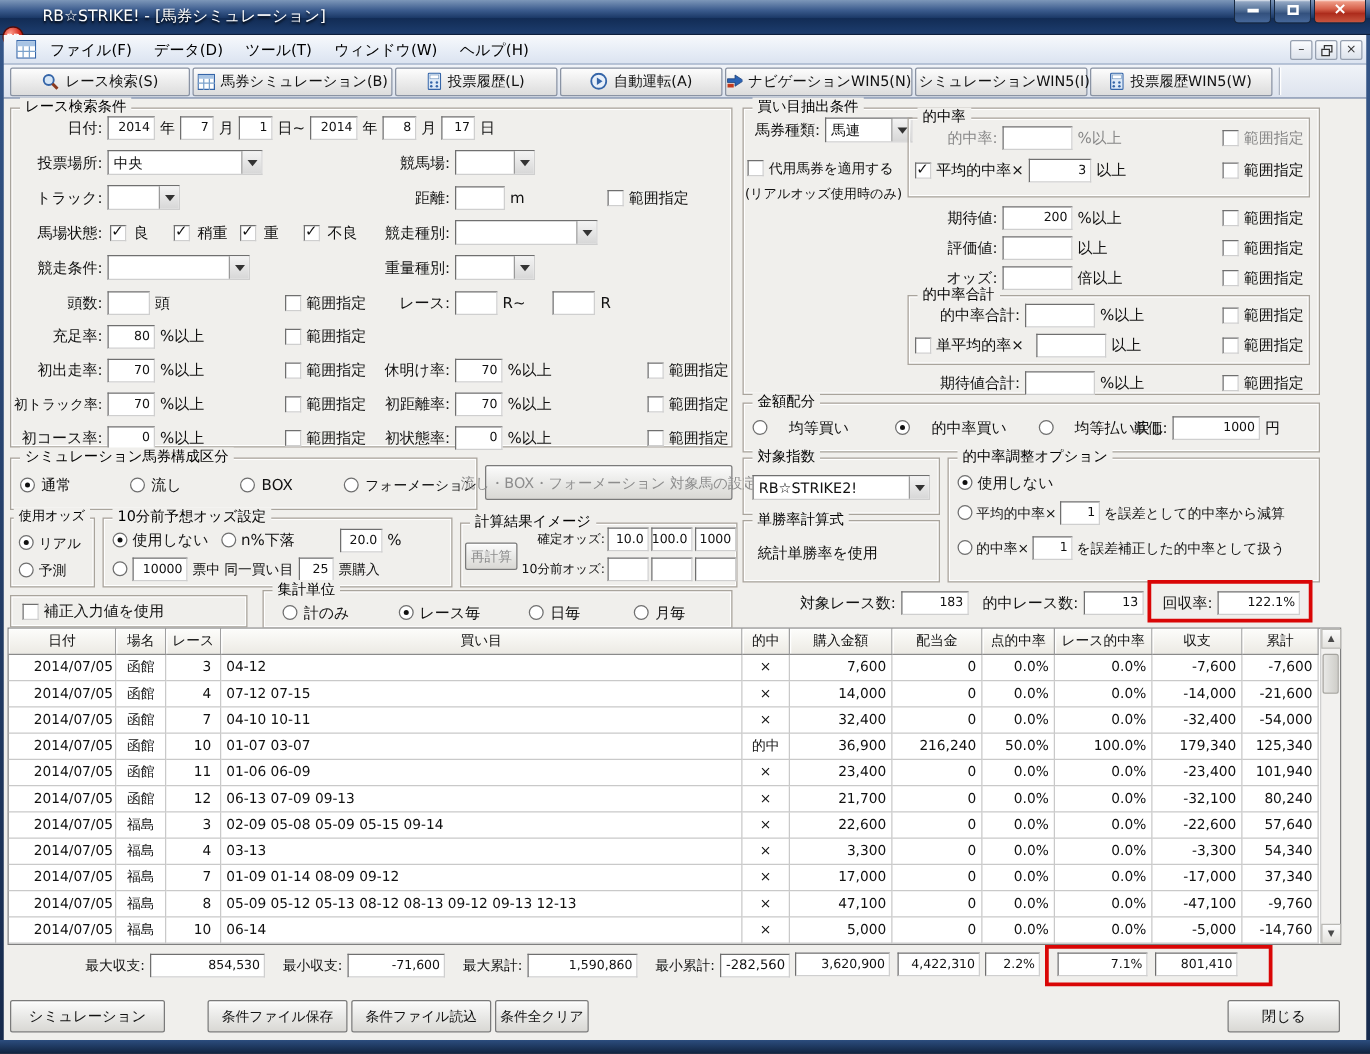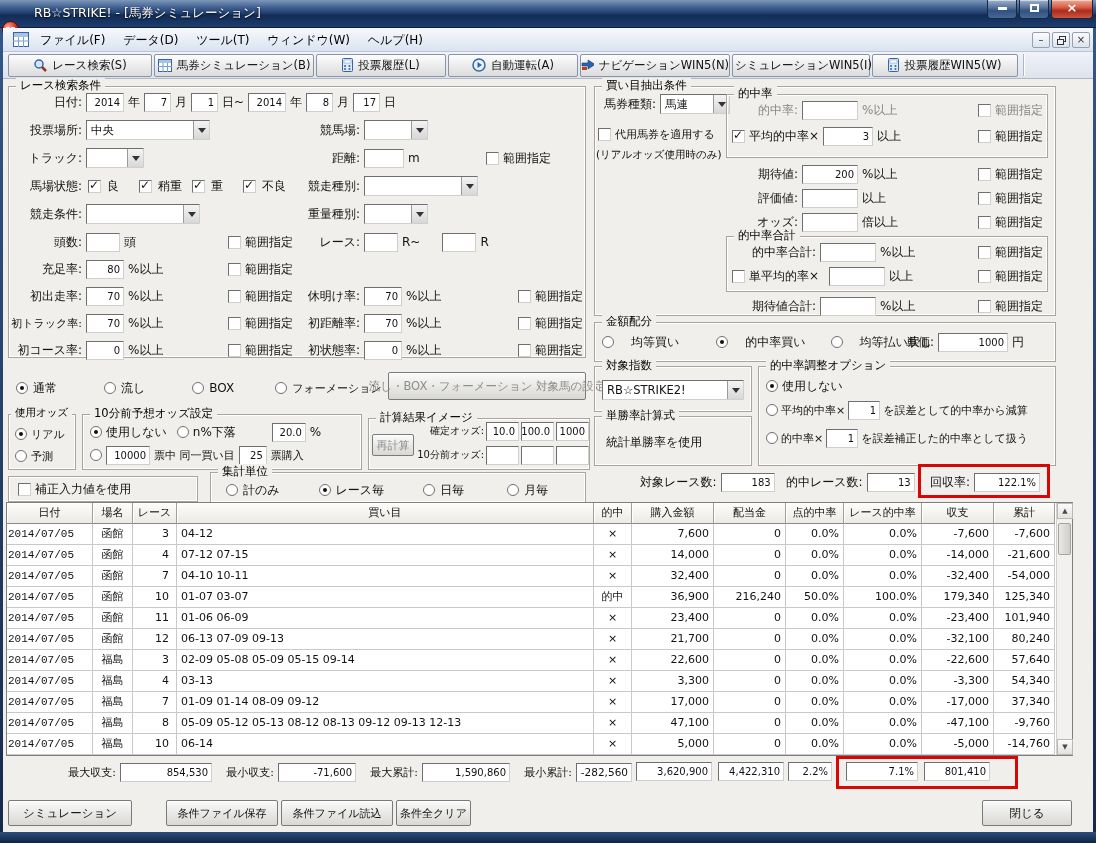--- a/index.html
+++ b/index.html
@@ -67,21 +67,21 @@
   .s11,.s11 .t{font-size:11px;}
   
   .tablewrap{position:absolute;left:6px;top:502px;width:1067px;height:254px;border:1px solid #7f7f7f;background:#fff;}
   .tgrid{display:grid;grid-template-columns:86px 40px 44px 417px 38px 82px 72px 58px 78px 72px 61px;}
   .th{height:21px;line-height:20px;background:linear-gradient(180deg,#fdfdfb,#eceae4);
       border-right:1px solid #9f9f9f;border-bottom:1px solid #8a8a8a;box-shadow:inset 0 1px 0 #fff,inset 1px 0 0 #fff;
       text-align:center;font-size:11px;overflow:hidden;}
   .trow{display:grid;grid-template-columns:86px 40px 44px 417px 38px 82px 72px 58px 78px 72px 61px;}
   .trow span{height:21px;line-height:20px;border-right:1px solid #c9c9c9;border-bottom:1px solid #c9c9c9;
       font-size:11px;overflow:hidden;white-space:nowrap;}
-  .trow span:nth-child(1){padding-left:1px;font-family:Liberation Mono, monospace;}
+  .trow span:nth-child(1){padding-left:20px;}
   .trow span:nth-child(2){text-align:center;}
   .trow span:nth-child(3){text-align:right;padding-right:7px;}
   .trow span:nth-child(4){padding-left:4px;}
   .trow span:nth-child(5){text-align:center;}
   .trow span:nth-child(n+6){text-align:right;padding-right:4px;}
   .vscroll{position:absolute;right:0;top:0;width:16px;height:252px;background:#f2f1ef;border-left:1px solid #d0d0d0;}
   .sbtn{position:absolute;left:0;width:16px;height:16px;background:linear-gradient(180deg,#fbfbfb,#e3e2de);
       border:1px solid #b9b8b4;text-align:center;line-height:14px;font-size:7px;color:#4a4a4a;}
   .sthumb{position:absolute;left:1px;top:20px;width:13px;height:32px;background:linear-gradient(90deg,#e8e8e6,#cfcec9);
       border:1px solid #a5a49f;border-radius:2px;}
@@ -343,20 +343,23 @@
   <div class="fr" style="left:306px;top:340px;">
     <span class="lbl w54">初状態率:</span>
     <span class="tb num" style="width:38px;">0</span>
     <span class="t">%以上</span>
   </div>
   <div class="fr" style="left:518px;top:340px;">
     <span class="cb"></span>
       <span class="t">範囲指定</span>
   </div>
 
+  <div class="grp" style="left:8px;top:366px;width:374px;height:42px;">
+    <span class="grp-title">シミュレーション馬券構成区分</span>
+  </div>
   <div class="fr" style="left:16px;top:378px;gap:5px;">
     <span class="rb checked"></span>
       <span class="t">通常</span>
     <span class="rb" style="margin-left:42px;"></span>
       <span class="t">流し</span>
     <span class="rb" style="margin-left:42px;"></span>
       <span class="t">BOX</span>
     <span class="rb" style="margin-left:36px;"></span>
       <span class="t s11">フォーメーション</span>
   </div>

